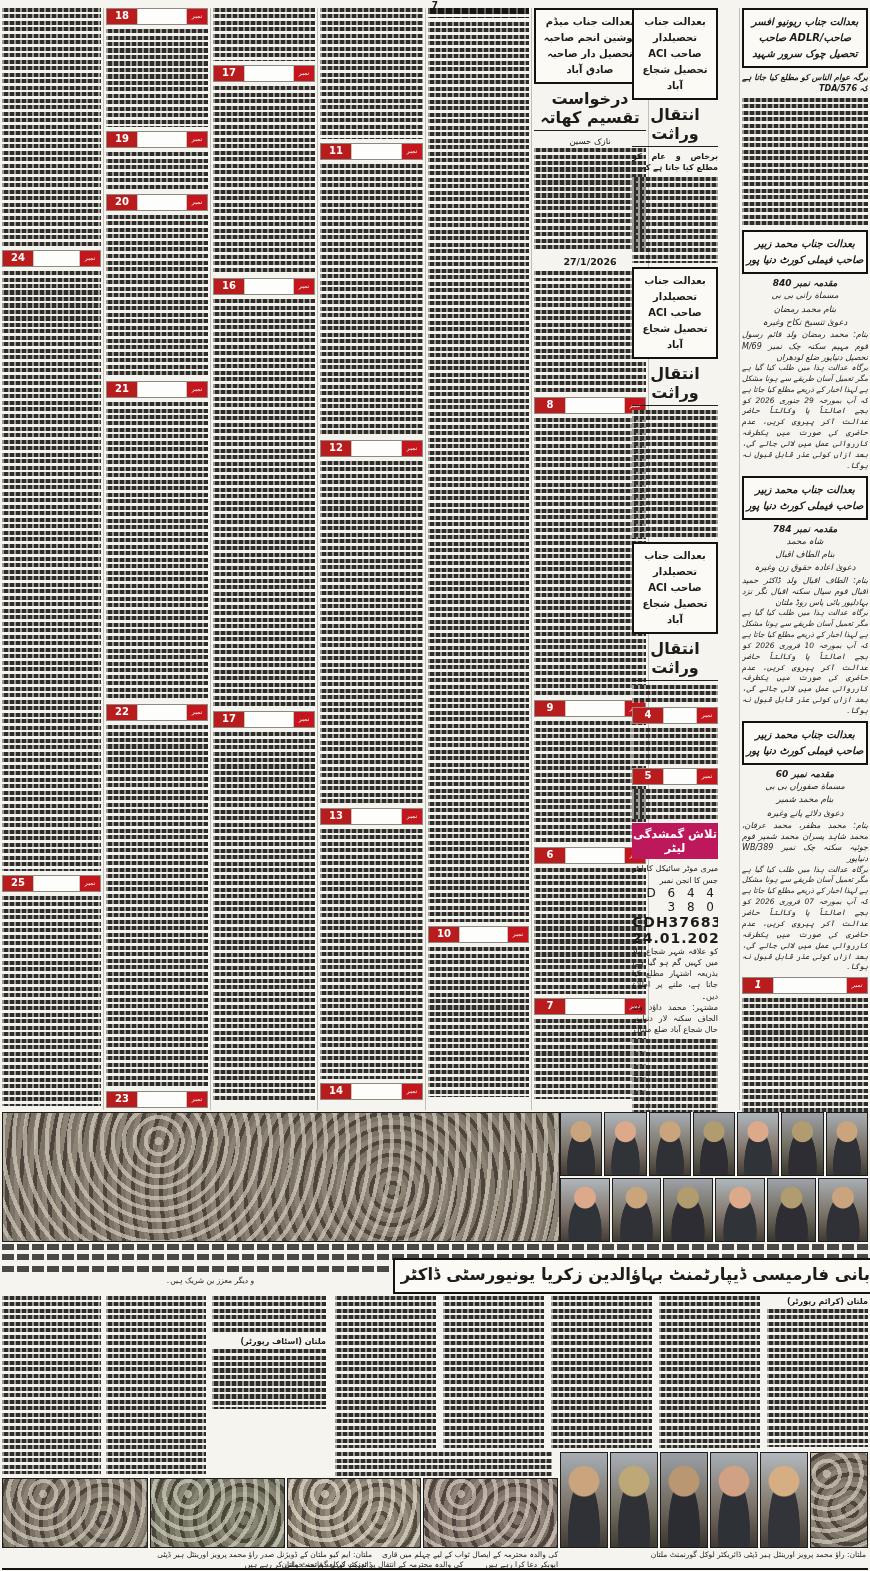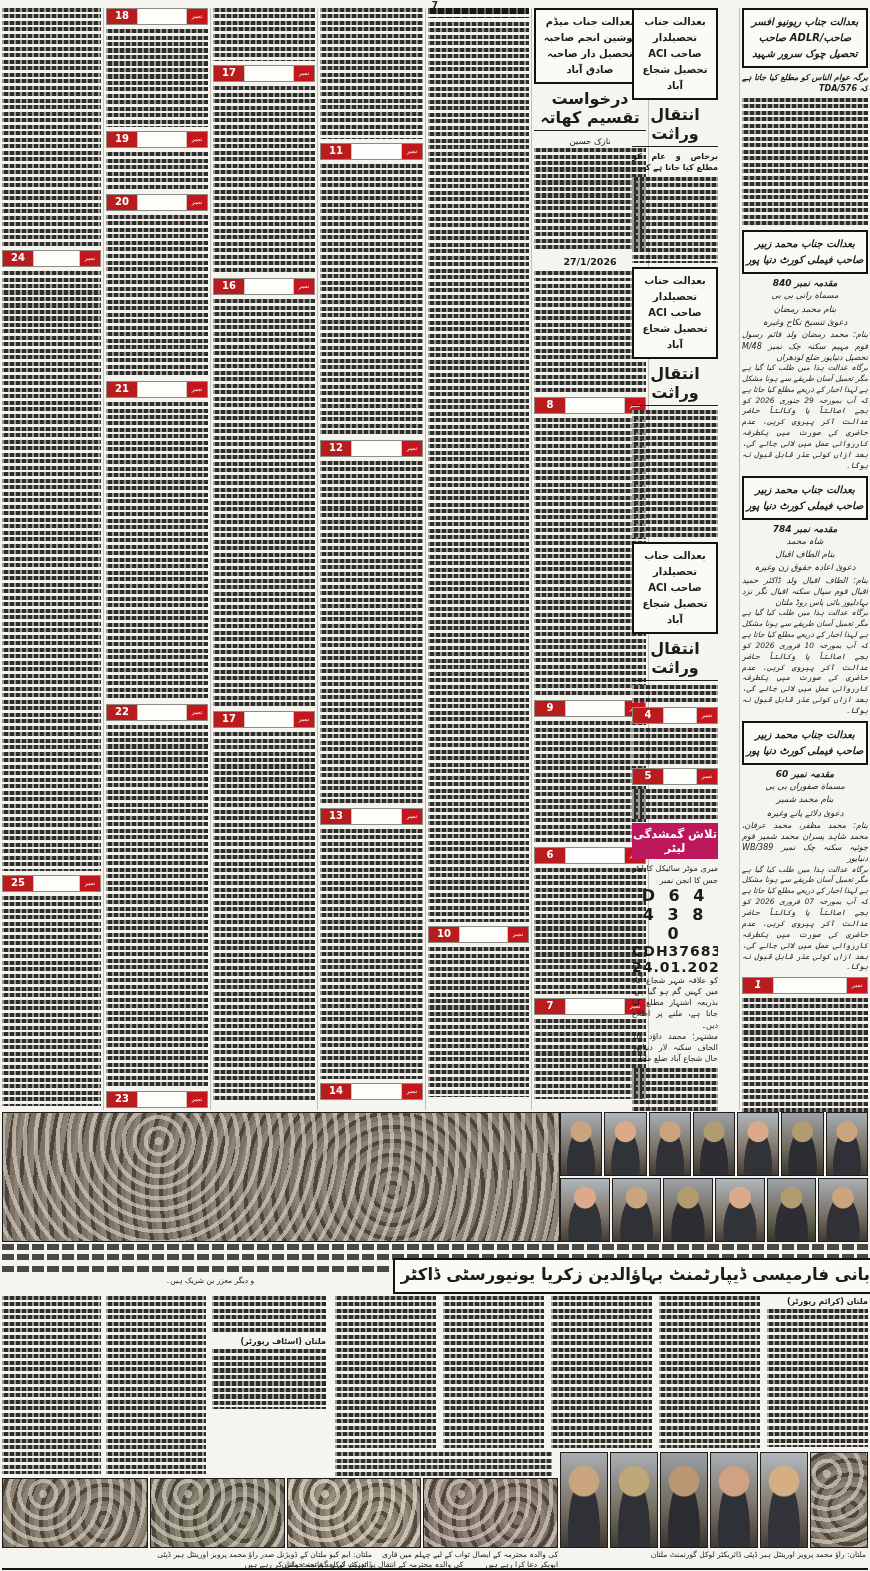--- a/index.html
+++ b/index.html
@@ -25,21 +25,21 @@
   
   .court{border:2px solid #121212;background:#fbfaf5;font-weight:700;text-align:center;
          font-size:10px;line-height:1.6;padding:4px 2px;}
   .sect{font-weight:700;text-align:center;font-size:16px;padding:1px 0 3px;border-bottom:1.5px solid #222;}
   .blackbox{background:#be185d;color:#fff;font-weight:700;text-align:center;font-size:11.5px;padding:4px 0;}
   .small{font-size:8px;line-height:1.4;text-align:justify;}
   .cline{font-size:8.5px;text-align:center;line-height:1.45;margin-bottom:1px;}
   .cno{font-weight:700;font-size:9px;text-align:center;margin-bottom:1px;}
   .csum{font-size:7.5px;line-height:1.45;text-align:justify;}
   .dateline{font-weight:700;font-size:9.5px;text-align:center;}
-  .mnum{direction:ltr;font-weight:700;font-size:16px;letter-spacing:4px;text-align:center;}
+  .mnum{direction:ltr;font-weight:400;font-size:12px;letter-spacing:4px;text-align:right;}
   .mnum2{direction:ltr;font-weight:700;font-size:14px;letter-spacing:1px;text-align:right;}
   .pageno{font-size:9px;font-weight:700;text-align:center;}
   .vr{position:absolute;top:8px;height:1102px;width:1px;background:#c2bfb6;}
   
   .ph{border:1px solid #1d1d1d;overflow:hidden;}
   .crowd{background:
       repeating-radial-gradient(circle at 28% 22%, rgba(216,210,196,.65) 0 4px, rgba(0,0,0,0) 4px 11px),
       repeating-radial-gradient(circle at 70% 60%, #7a7265 0 5px, #4e463c 5px 9px, #8d8374 9px 14px),
       linear-gradient(180deg,#a09a8e,#575044 60%,#332e28);}
   .head{background:
@@ -257,21 +257,21 @@
   <div class="col" style="left:742px;width:126px;font-style:italic;">
     <div class="court">بعدالت جناب ریونیو افسر صاحب/ADLR صاحب تحصیل چوک سرور شہید</div>
     <div class="small"><b>برگہ عوام الناس کو مطلع کیا جاتا ہے کہ</b> <b>576/TDA</b></div>
     <div class="gk" style="height:128px"></div>
     <div class="court">بعدالت جناب محمد زبیر صاحب فیملی کورٹ دنیا پور</div>
     <div>
       <div class="cno">مقدمہ نمبر 840</div>
       <div class="cline">مسماة رانی بی بی</div>
       <div class="cline">بنام محمد رمضان</div>
       <div class="cline">دعویٰ تنسیخ نکاح وغیرہ</div>
-      <div class="small">بنام: محمد رمضان ولد قائم رسول قوم مہیم سکنہ چک نمبر 48/M تحصیل دنیاپور ضلع لودھراں</div>
+      <div class="small">بنام: محمد رمضان ولد قائم رسول قوم مہیم سکنہ چک نمبر 69/M تحصیل دنیاپور ضلع لودھراں</div>
       <div class="csum">برگاہ عدالت ہذا میں طلب کیا گیا ہے مگر تعمیل آسان طریقے سے ہونا مشکل ہے لہذا اخبار کے ذریعے مطلع کیا جاتا ہے کہ آپ بمورخہ 29 جنوری 2026 کو بجے اصالتاً یا وکالتاً حاضر عدالت آکر پیروی کریں، عدم حاضری کی صورت میں یکطرفہ کارروائی عمل میں لائی جائے گی، بعد ازاں کوئی عذر قابل قبول نہ ہوگا۔</div>
     </div>
     <div class="court">بعدالت جناب محمد زبیر صاحب فیملی کورٹ دنیا پور</div>
     <div>
       <div class="cno">مقدمہ نمبر 784</div>
       <div class="cline">شاہ محمد</div>
       <div class="cline">بنام الطاف اقبال</div>
       <div class="cline">دعویٰ اعادہ حقوق زن وغیرہ</div>
       <div class="small">بنام: الطاف اقبال ولد ڈاکٹر حمید اقبال قوم سیال سکنہ اقبال نگر نزد بہادلپور بائی پاس روڈ ملتان</div>
       <div class="csum">برگاہ عدالت ہذا میں طلب کیا گیا ہے مگر تعمیل آسان طریقے سے ہونا مشکل ہے لہذا اخبار کے ذریعے مطلع کیا جاتا ہے کہ آپ بمورخہ 10 فروری 2026 کو بجے اصالتاً یا وکالتاً حاضر عدالت آکر پیروی کریں، عدم حاضری کی صورت میں یکطرفہ کارروائی عمل میں لائی جائے گی، بعد ازاں کوئی عذر قابل قبول نہ ہوگا۔</div>

